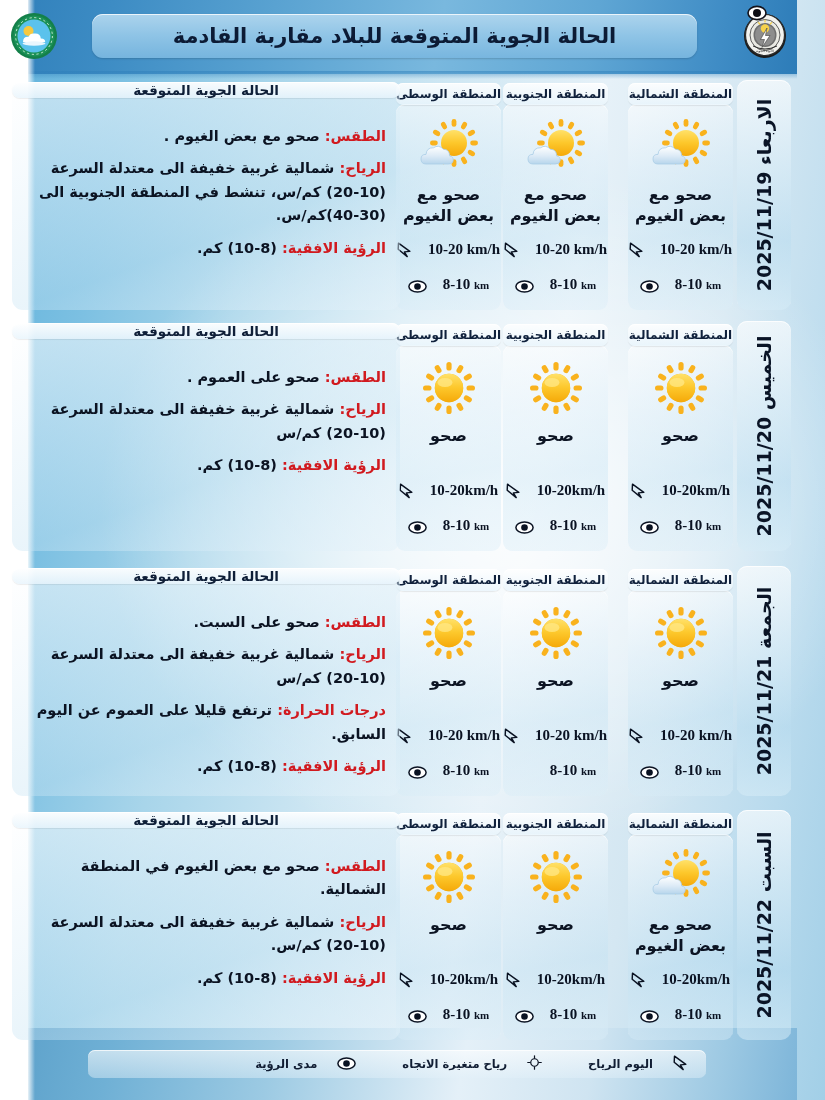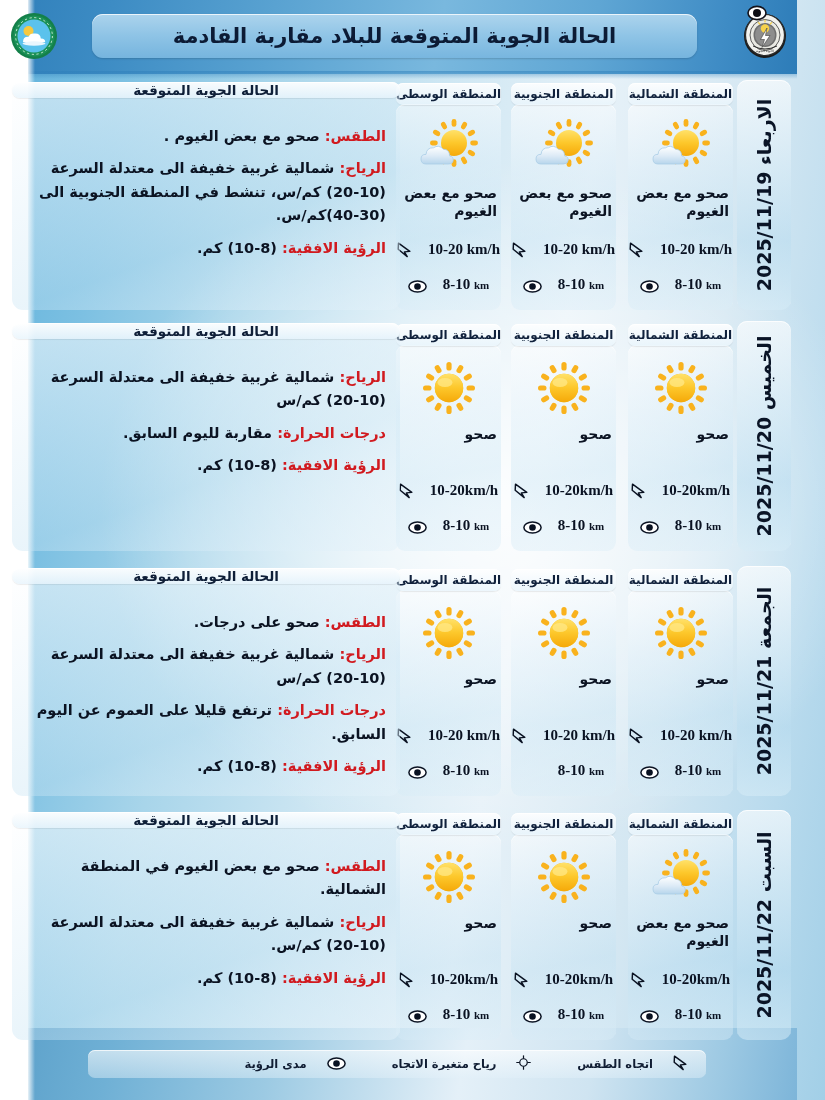--- a/index.html
+++ b/index.html
@@ -195,21 +195,21 @@
     height: 206px;
     border-radius: 9px;
     background: linear-gradient(170deg,
       rgba(255,255,255,.55) 0%,
       rgba(226,241,250,.42) 30%,
       rgba(190,224,242,.34) 62%,
       rgba(220,238,248,.42) 100%);
     box-shadow: inset 0 1px 0 rgba(255,255,255,.75);
   }
   .region-card.c0 { right: 1px; }
-  .region-card.c1 { right: 118px; }
+  .region-card.c1 { right: 126px; }
   .region-card.c2 { right: 233px; }
 
   .region-head {
     position: absolute;
     top: -21px;
     right: 0;
     width: 105px;
     height: 22px;
     border-radius: 7px;
     background: linear-gradient(180deg, rgba(255,255,255,.88), rgba(233,245,252,.82));
@@ -231,22 +231,22 @@
     left: 50%;
     transform: translateX(-50%);
     width: 74px;
     height: 62px;
   }
 
   .cond-text {
     position: absolute;
     top: 80px;
     left: 4px; right: 4px;
-    text-align: right;
-    font-size: 14px;
+    text-align: center;
+    font-size: 16px;
     font-weight: bold;
     color: #0c1423;
     line-height: 1.32;
   }
 
   .metric {
     position: absolute;
     left: 0; right: 0;
     display: flex;
     align-items: center;
@@ -717,22 +717,22 @@
   </svg></span>
               <span class="val"><span>8-10</span> <span class="unit-sm">km</span></span>
             </div>
           </div>
         </div>
         <div class="fc-panel">
           <div class="fc-head">
             <span>الحالة الجوية المتوقعة</span>
           </div>
           <div class="fc-body">
+            <p><span class="lbl">الطقس:</span> <span>صحو على العموم .</span></p>
             <p><span class="lbl">الرياح:</span> <span>شمالية  غربية  خفيفة  الى معتدلة السرعة (10-20) كم/س</span></p>
-            <p><span class="lbl">درجات الحرارة:</span> <span>مقاربة لليوم السابق.</span></p>
             <p><span class="lbl">الرؤية الافقية:</span> <span>(8-10) كم.</span></p>
           </div>
         </div>
       </div>
       <div class="day-row r2">
         <div class="date-strip">
           <div class="date-vert">الجمعة 2025/11/21</div>
         </div>
         <div class="regions">
           <div class="region-card c0">
@@ -875,21 +875,21 @@
   </svg></span>
               <span class="val"><span>8-10</span> <span class="unit-sm">km</span></span>
             </div>
           </div>
         </div>
         <div class="fc-panel">
           <div class="fc-head">
             <span>الحالة الجوية المتوقعة</span>
           </div>
           <div class="fc-body">
-            <p><span class="lbl">الطقس:</span> <span>صحو على درجات.</span></p>
+            <p><span class="lbl">الطقس:</span> <span>صحو على السبت.</span></p>
             <p><span class="lbl">الرياح:</span> <span>شمالية غربية خفيفة الى معتدلة السرعة (10-20) كم/س</span></p>
             <p><span class="lbl">درجات الحرارة:</span> <span>ترتفع قليلا على العموم عن اليوم السابق.</span></p>
             <p><span class="lbl">الرؤية الافقية:</span> <span>(8-10) كم.</span></p>
           </div>
         </div>
       </div>
       <div class="day-row r3">
         <div class="date-strip">
           <div class="date-vert">السبت 2025/11/22</div>
         </div>
@@ -1051,21 +1051,21 @@
           </div>
         </div>
       </div>
     </div>
 
   <div class="legend">
       <div class="legend-item">
         <span class="legend-ico"><svg viewBox="0 0 15 18" width="15" height="18">
     <path d="M1.5 3.2 L12.8 11.4 L7.4 11.9 L10.2 16.6 L1.2 9.2 Z" fill="none" stroke="#0a1222" stroke-width="1.45" stroke-linejoin="round" stroke-linecap="round"></path>
   </svg></span>
-        <span class="ltxt">اتجاه الطقس</span>
+        <span class="ltxt">اليوم الرياح</span>
       </div>
       <div class="legend-item">
         <span class="legend-ico"><svg viewBox="0 0 16 16" width="15" height="15">
     <circle cx="8" cy="8" r="4" fill="none" stroke="#0a1222" stroke-width="1.3"></circle>
     <g stroke="#0a1222" stroke-width="1.3" stroke-linecap="round">
       <line x1="8" y1="0.8" x2="8" y2="3.4"></line>
       <line x1="8" y1="12.6" x2="8" y2="15.2"></line>
       <line x1="0.8" y1="8" x2="3.4" y2="8"></line>
       <line x1="12.6" y1="8" x2="15.2" y2="8"></line>
     </g>

